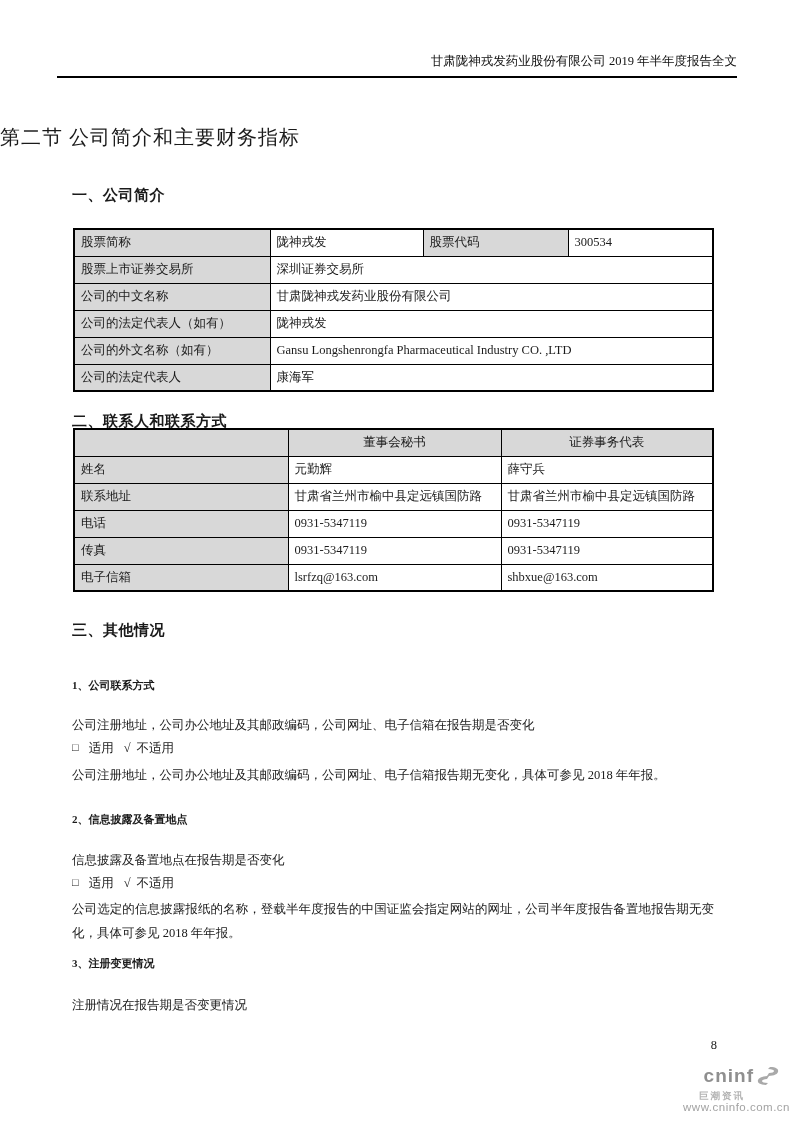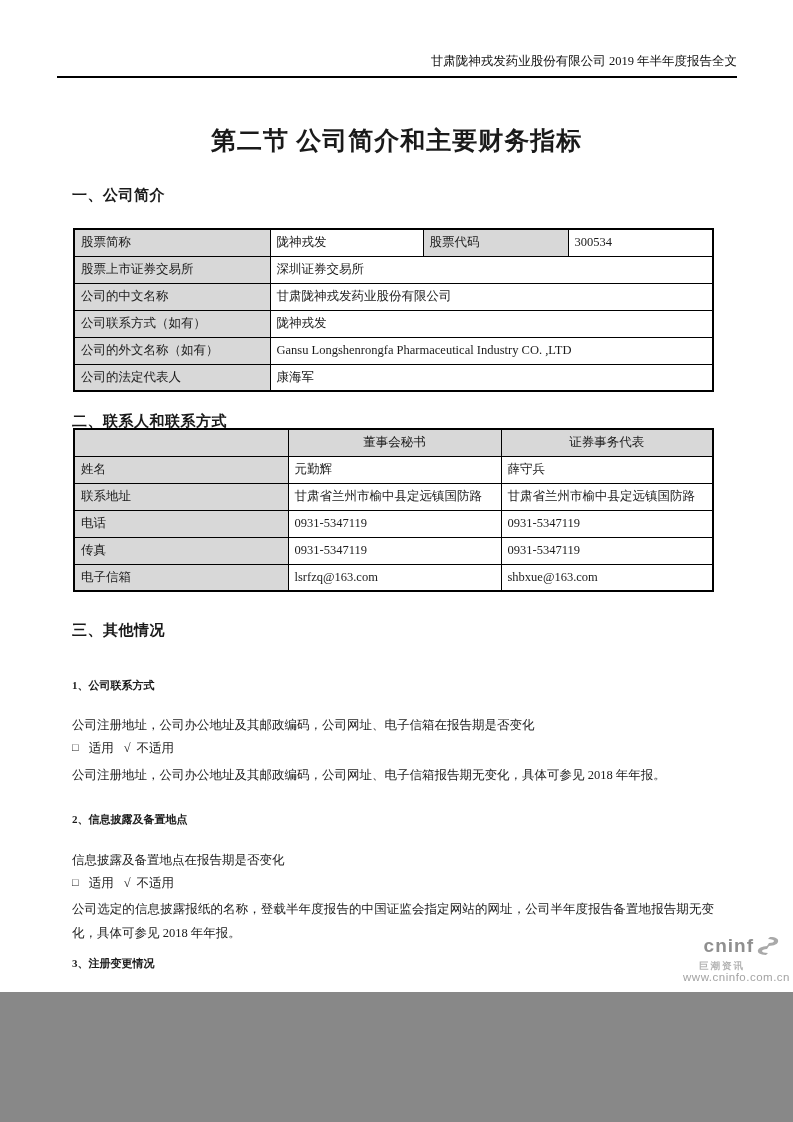--- a/index.html
+++ b/index.html
@@ -1,35 +1,35 @@
 <!DOCTYPE html>
 <html><head>
 <meta charset="utf-8">
 <style>
   * { margin:0; padding:0; box-sizing:border-box; }
   html,body { background:#888; }
   .page {
     position:relative;
-    width:793px; height:992px;
+    width:793px; height:1122px;
     margin:0 auto;
     background:#ffffff;
     font-family:"Liberation Serif","DejaVu Serif",serif;
     color:#1a1a1a;
     overflow:hidden;
   }
   .report-header {
     position:absolute; left:57px; right:56px; top:53px;
     text-align:right; font-size:12.5px; line-height:17px;
     padding-bottom:6px;
     border-bottom:2px solid #000;
     color:#111;
   }
   .doc-title {
     position:absolute; left:0; right:0; top:124px;
-    text-align:center; font-size:25px; font-weight:bold;
+    font-size:20px; font-weight:normal;
     letter-spacing:1px;
   }
   .sec-heading {
     position:absolute; left:72px;
     font-size:15px; font-weight:bold; letter-spacing:0.5px;
   }
   .sub-heading {
     position:absolute; left:72px;
     font-size:11px; font-weight:bold;
   }
@@ -111,21 +111,21 @@
     </tr>
     <tr>
       <td class="lbl">股票上市证券交易所</td>
       <td colspan="3">深圳证券交易所</td>
     </tr>
     <tr>
       <td class="lbl">公司的中文名称</td>
       <td colspan="3">甘肃陇神戎发药业股份有限公司</td>
     </tr>
     <tr>
-      <td class="lbl">公司联系方式（如有）</td>
+      <td class="lbl">公司的法定代表人（如有）</td>
       <td colspan="3">陇神戎发</td>
     </tr>
     <tr>
       <td class="lbl">公司的外文名称（如有）</td>
       <td colspan="3">Gansu Longshenrongfa Pharmaceutical Industry CO. ,LTD</td>
     </tr>
     <tr>
       <td class="lbl">公司的法定代表人</td>
       <td colspan="3">康海军</td>
     </tr>

